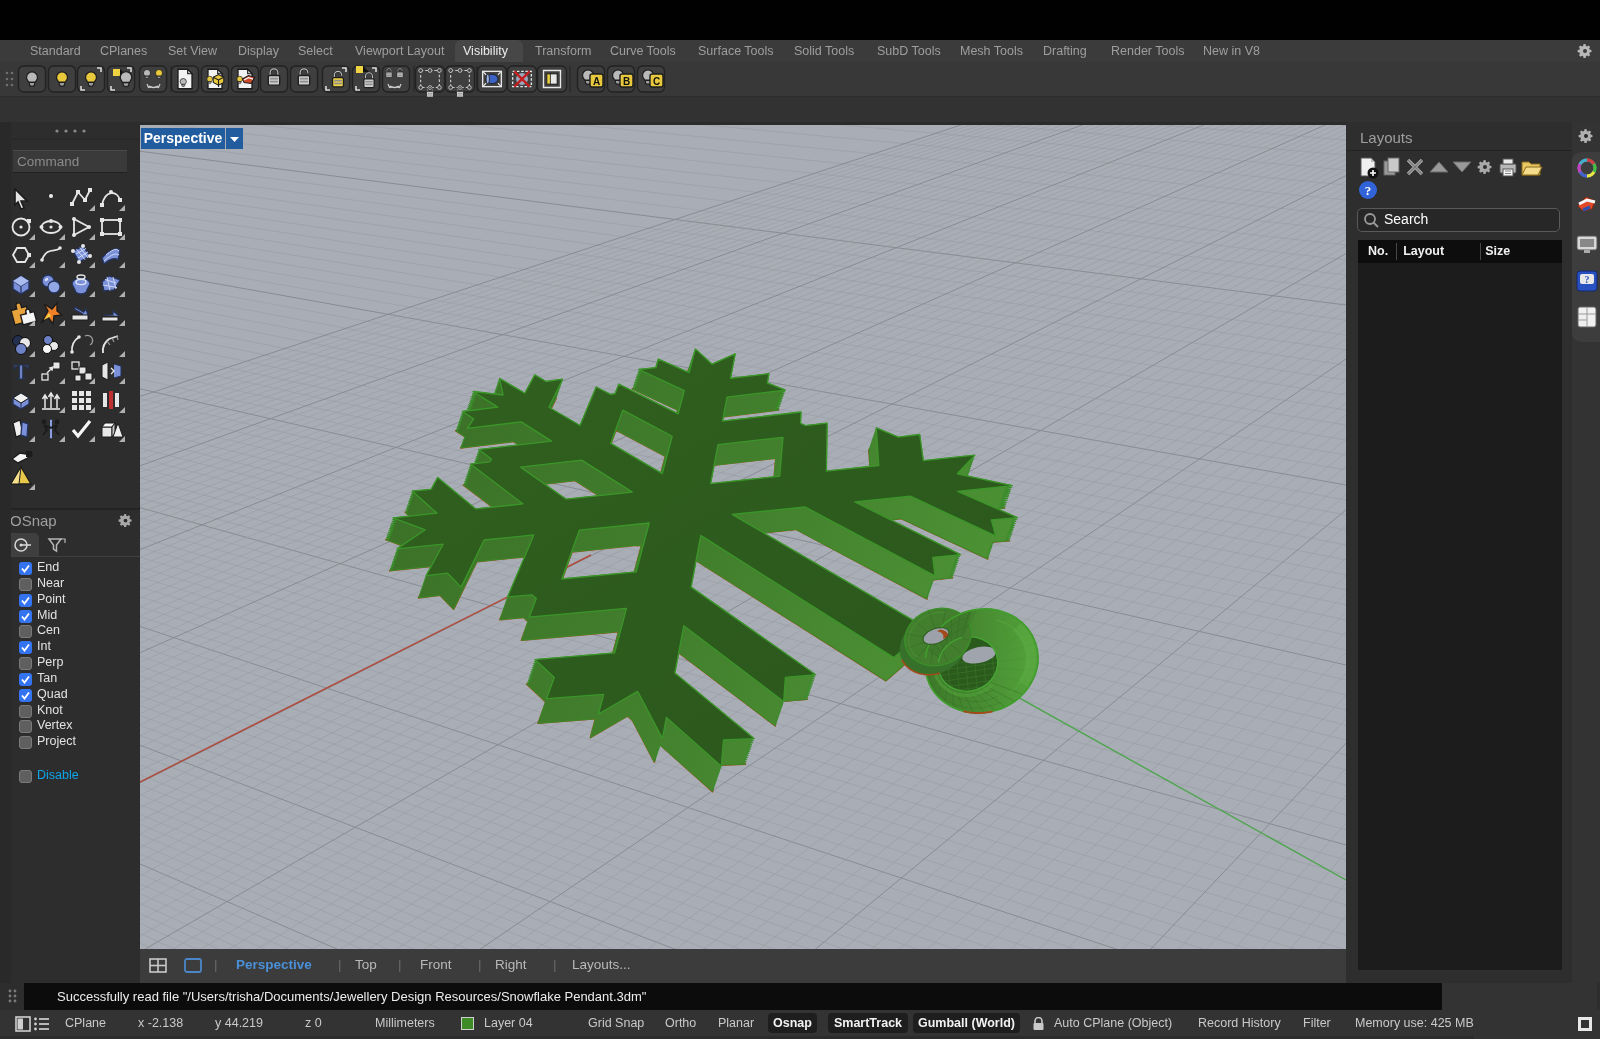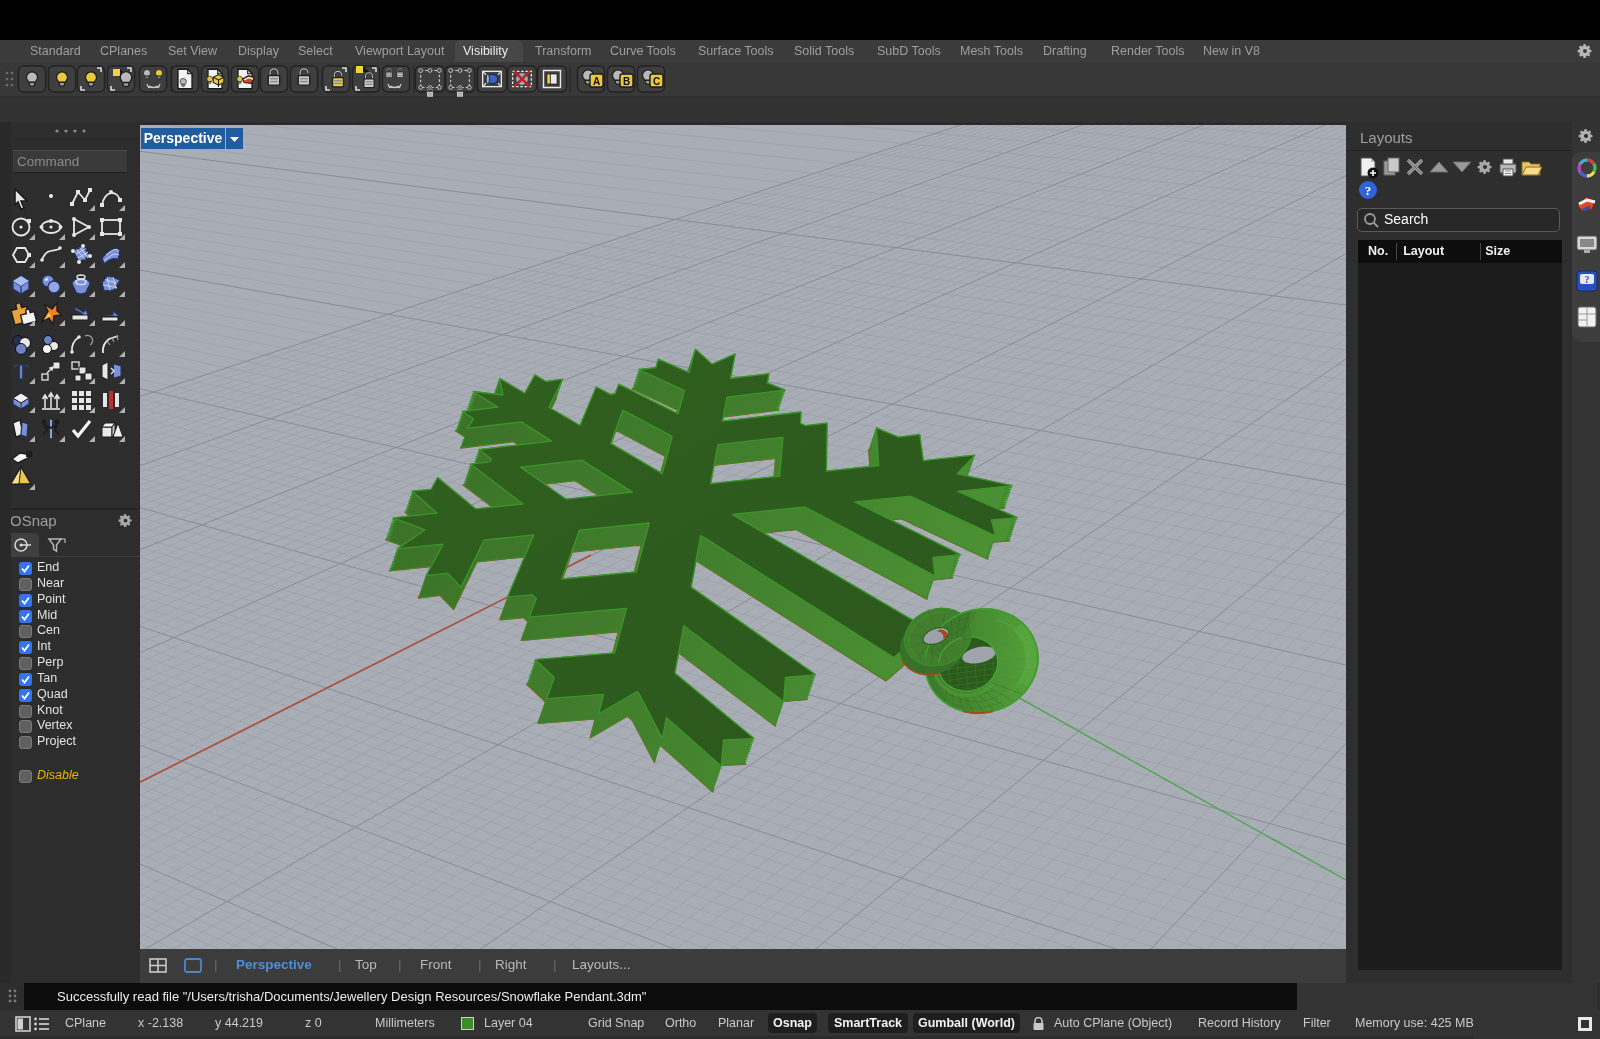--- a/index.html
+++ b/index.html
@@ -21,21 +21,21 @@
 #leftbar { left:0; top:122px; width:140px; height:861px; background:#2d2d2d; }
 #leftstrip { left:0; top:122px; width:11px; height:861px; background:#292929; }
 
 #viewport { left:140px; top:122px; width:1206px; height:827px; background:#a9adb5; overflow:hidden; border-top:3px solid #2b2b2b; }
 
 #rightpanel { left:1346px; top:122px; width:254px; height:861px; background:#2e2e2e; }
 
 #vptabs { left:140px; top:949px; width:1206px; height:34px; background:#3c3c3c; font-size:13px; color:#b9b9b9; }
 
 #histleft { left:0; top:983px; width:24px; height:27px; background:#2d2d2d; }
-#history { left:24px; top:983px; width:1273px; height:27px; background:#0c0c0c; color:#ececec; font-size:13px; line-height:27px; }
+#history { left:24px; top:983px; width:1418px; height:27px; background:#0c0c0c; color:#ececec; font-size:13px; line-height:27px; }
 #histright { left:1597px; top:983px; width:3px; height:27px; background:#2d2d2d; }
 
 #statusbar { left:0; top:1010px; width:1474px; height:29px; background:#333333; border-bottom:3px solid #2c2c2c; font-size:12.5px; color:#c9c9c9; }
 .sb { position:absolute; top:0; height:26px; line-height:26px; white-space:nowrap; }
 .sbpill { position:absolute; top:3px; height:20px; line-height:20px; background:#1e1e1e; border-radius:4px; color:#f2f2f2; font-weight:bold; padding:0 8px; }
 </style>
 </head>
 <body>
 <div id="root">
   <div class="abs" id="topbar"></div>
@@ -587,21 +587,21 @@
         <path d="M3,6.5 L5.5,9.5 L10,3.5" stroke="#fff" stroke-width="1.8" fill="none"></path>
       </svg>
       <div class="abs" style="left:37px;top:565px;font-size:12.5px;color:#e2e2e2;">Quad</div>
 <div class="abs" style="left:19px;top:583px;width:13px;height:13px;background:#5f5f5f;border:1px solid #7a7a7a;border-radius:3px;"></div>
       <div class="abs" style="left:37px;top:581px;font-size:12.5px;color:#e2e2e2;">Knot</div>
 <div class="abs" style="left:19px;top:598px;width:13px;height:13px;background:#5f5f5f;border:1px solid #7a7a7a;border-radius:3px;"></div>
       <div class="abs" style="left:37px;top:596px;font-size:12.5px;color:#e2e2e2;">Vertex</div>
 <div class="abs" style="left:19px;top:614px;width:13px;height:13px;background:#5f5f5f;border:1px solid #7a7a7a;border-radius:3px;"></div>
       <div class="abs" style="left:37px;top:612px;font-size:12.5px;color:#e2e2e2;">Project</div>
 <div class="abs" style="left:19px;top:648px;width:13px;height:13px;background:#5f5f5f;border:1px solid #7a7a7a;border-radius:3px;"></div>
-      <div class="abs" style="left:37px;top:646px;font-size:12.5px;color:#eab308;font-style:italic;">Disable</div>
+      <div class="abs" style="left:37px;top:646px;font-size:12.5px;color:#0ea5e9;">Disable</div>
     </div>
   <div class="abs" id="leftstrip"></div>
   <div class="abs" id="viewport">
       <svg width="1206" height="827" style="position:absolute;left:0;top:0;">
         <line x1="-2340" y1="-272" x2="1206" y2="-360.0" stroke="rgba(134,138,145,0.95)" stroke-width="1"></line>
         <line x1="-2340" y1="-272" x2="1206" y2="-345.0" stroke="rgba(150,154,161,0.5)" stroke-width="1"></line>
         <line x1="-2340" y1="-272" x2="1206" y2="-330.0" stroke="rgba(150,154,161,0.5)" stroke-width="1"></line>
         <line x1="-2340" y1="-272" x2="1206" y2="-315.0" stroke="rgba(150,154,161,0.5)" stroke-width="1"></line>
         <line x1="-2340" y1="-272" x2="1206" y2="-300.0" stroke="rgba(150,154,161,0.5)" stroke-width="1"></line>
         <line x1="-2340" y1="-272" x2="1206" y2="-285.0" stroke="rgba(150,154,161,0.5)" stroke-width="1"></line>

